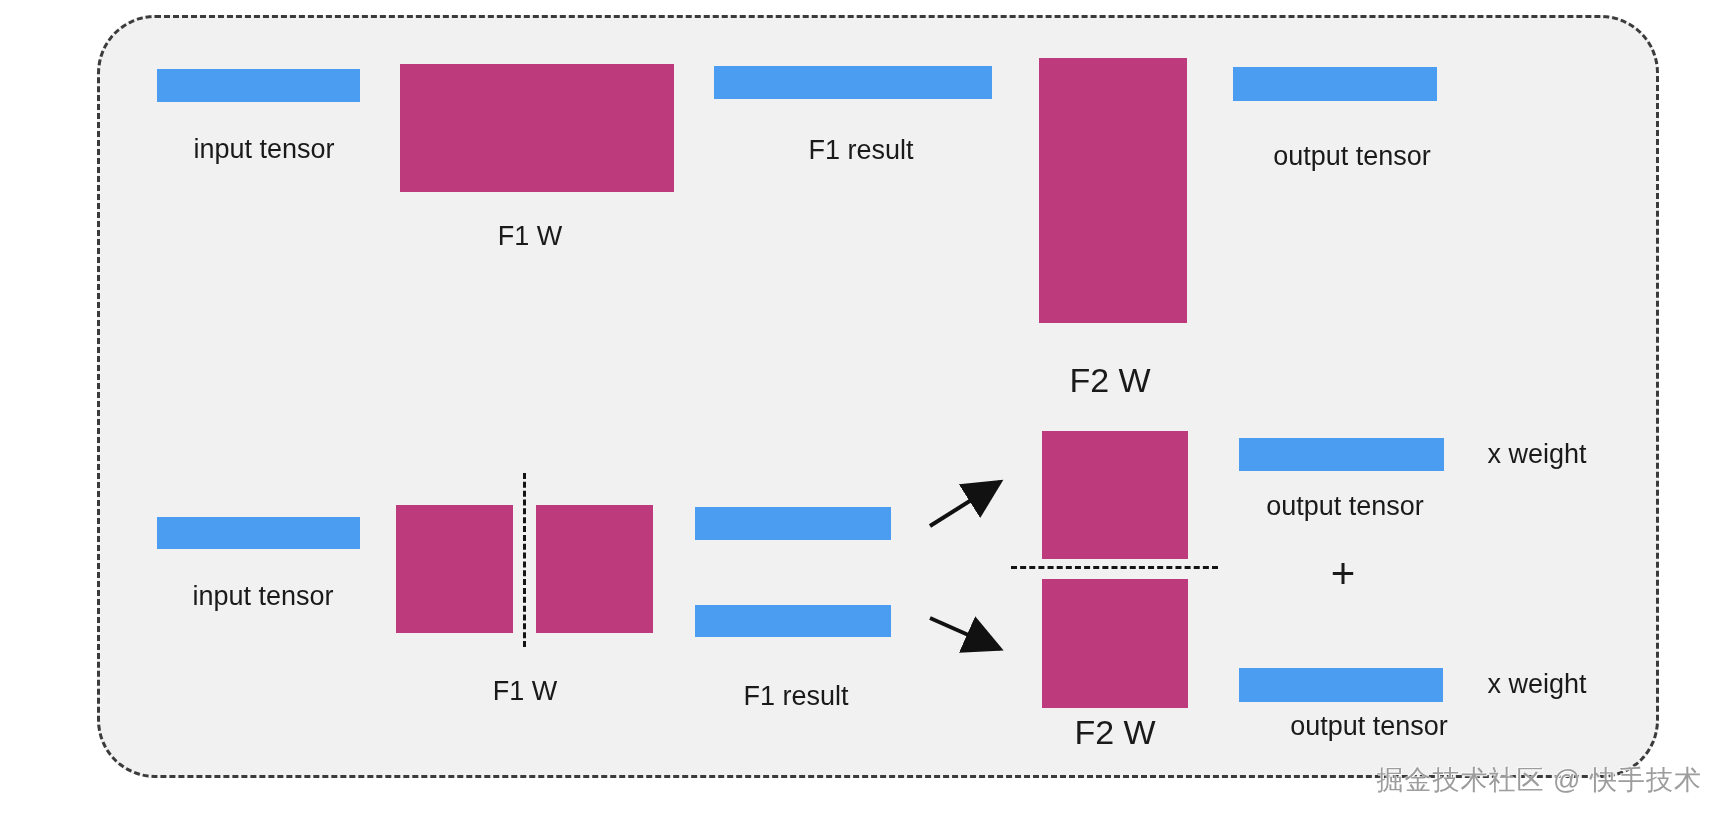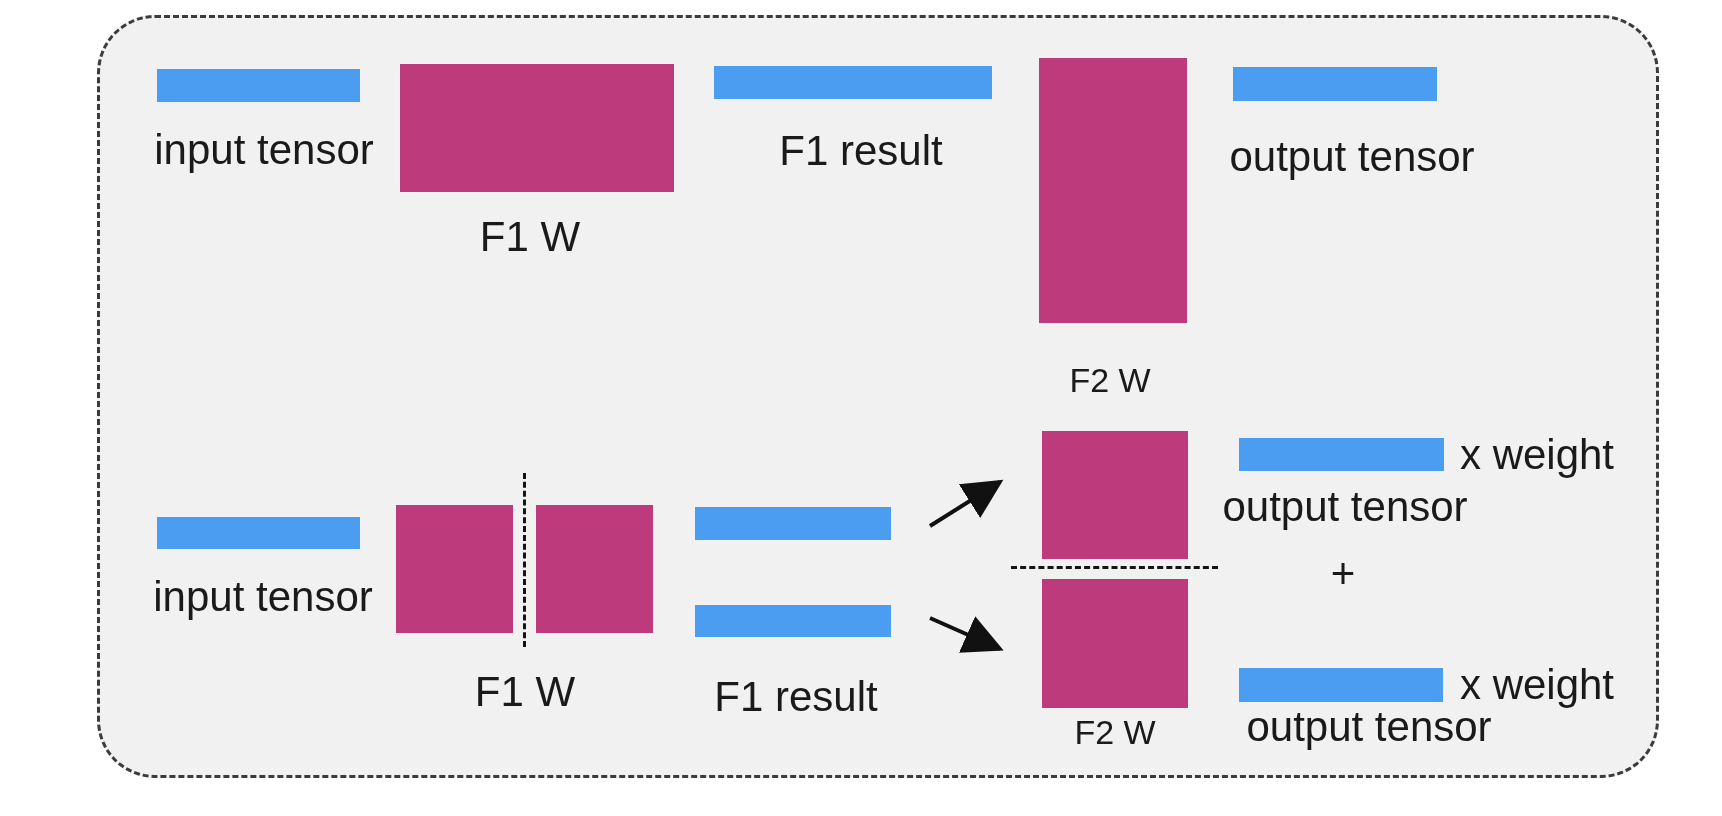--- a/index.html
+++ b/index.html
@@ -9,21 +9,21 @@
   }
   .panel{
     position:absolute;left:97px;top:15px;width:1562px;height:763px;
     background:#f2f1f1;border:3px dashed #3b3b3b;border-radius:58px;
     box-sizing:border-box;
   }
   .bar{position:absolute;background:#4a9df0;}
   .wrect{position:absolute;background:#bd3b7c;}
   .lbl{
     position:absolute;transform:translate(-50%,-50%);
-    font-size:42px;line-height:1.15;white-space:nowrap;color:#1a1a1a;
+    font-size:27px;line-height:1.15;white-space:nowrap;color:#1a1a1a;
   }
   .lbl.small{font-size:34px;}
   .plus{font-size:42px;font-weight:400;}
   .dashv{position:absolute;width:0;border-left:3px dashed #141414;}
   .dashh{position:absolute;height:0;border-top:3px dashed #141414;}
   .arrows{position:absolute;left:0;top:0;pointer-events:none;}
   .watermark{
     position:absolute;transform:translate(-100%,-50%);
     font-size:27px;letter-spacing:1px;color:#9d9d9d;white-space:nowrap;
     text-shadow:1px 1px 0 rgba(255,255,255,0.95), -1px -1px 0 rgba(255,255,255,0.6);
@@ -81,14 +81,15 @@
   <div class="bar" style="left:1239px;top:438px;width:205px;height:33px;"></div>
   <div class="lbl" style="left:1537px;top:455px;">x weight</div>
   <div class="lbl" style="left:1345px;top:507px;">output tensor</div>
 
   <div class="lbl plus" style="left:1343px;top:574px;">+</div>
 
   <div class="bar" style="left:1239px;top:668px;width:204px;height:34px;"></div>
   <div class="lbl" style="left:1537px;top:685px;">x weight</div>
   <div class="lbl" style="left:1369px;top:727px;">output tensor</div>
 
+  <div class="watermark" style="left:1702px;top:780px;">掘金技术社区 @ 快手技术</div>
 
 </div>
 
 </body></html>

